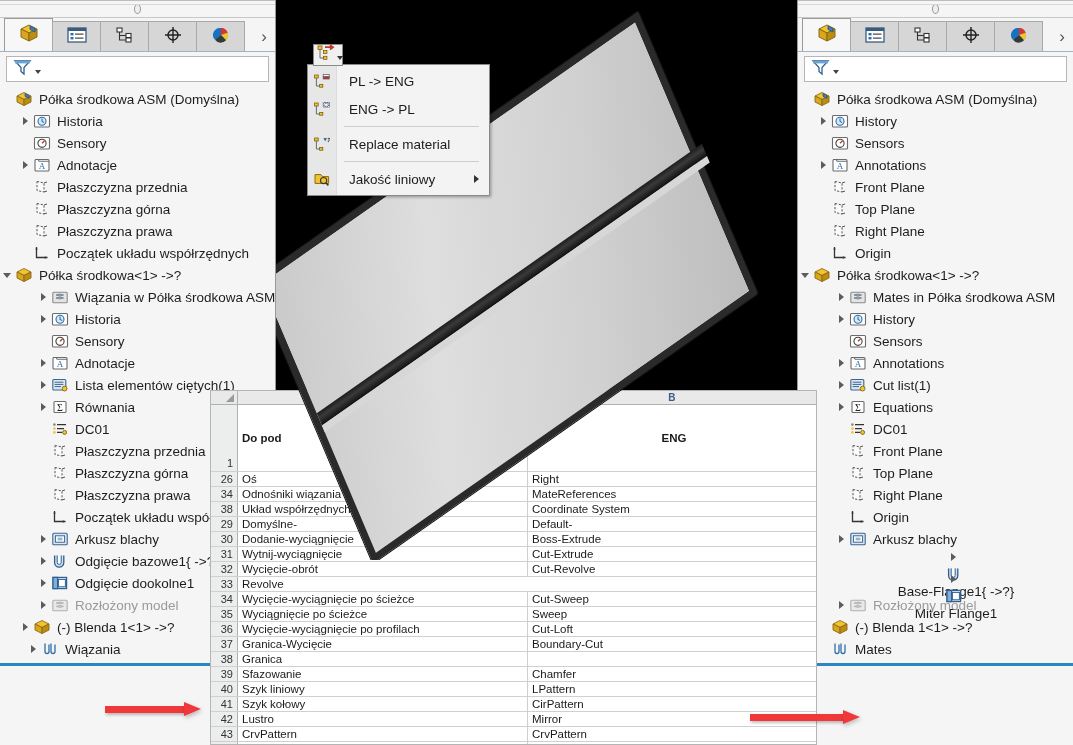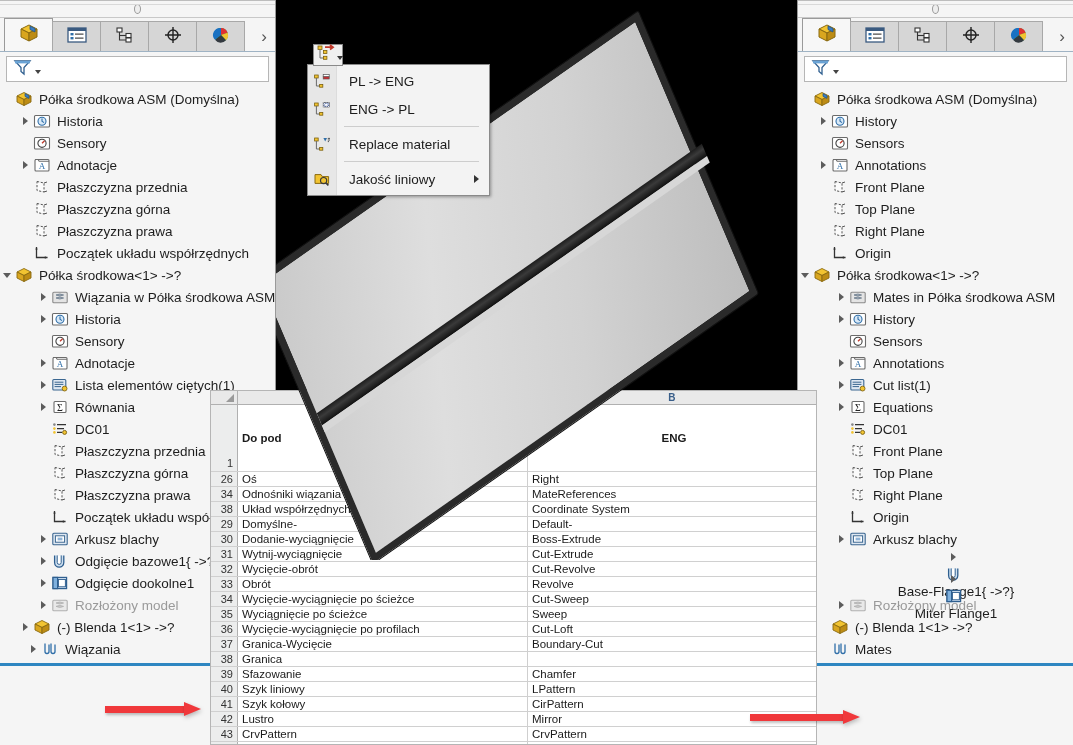--- a/index.html
+++ b/index.html
@@ -999,21 +999,20 @@
           <div class="cell-a">Wytnij-wyciągnięcie</div>
           <div class="cell-b">Cut-Extrude</div>
         </div>
         <div class="sheet-row">
           <div class="cell-num">32</div>
           <div class="cell-a">Wycięcie-obrót</div>
           <div class="cell-b">Cut-Revolve</div>
         </div>
         <div class="sheet-row">
           <div class="cell-num">33</div>
-          <div class="cell-a">Obrót</div>
           <div class="cell-b">Revolve</div>
         </div>
         <div class="sheet-row">
           <div class="cell-num">34</div>
           <div class="cell-a">Wycięcie-wyciągnięcie po ścieżce</div>
           <div class="cell-b">Cut-Sweep</div>
         </div>
         <div class="sheet-row">
           <div class="cell-num">35</div>
           <div class="cell-a">Wyciągnięcie po ścieżce</div>

